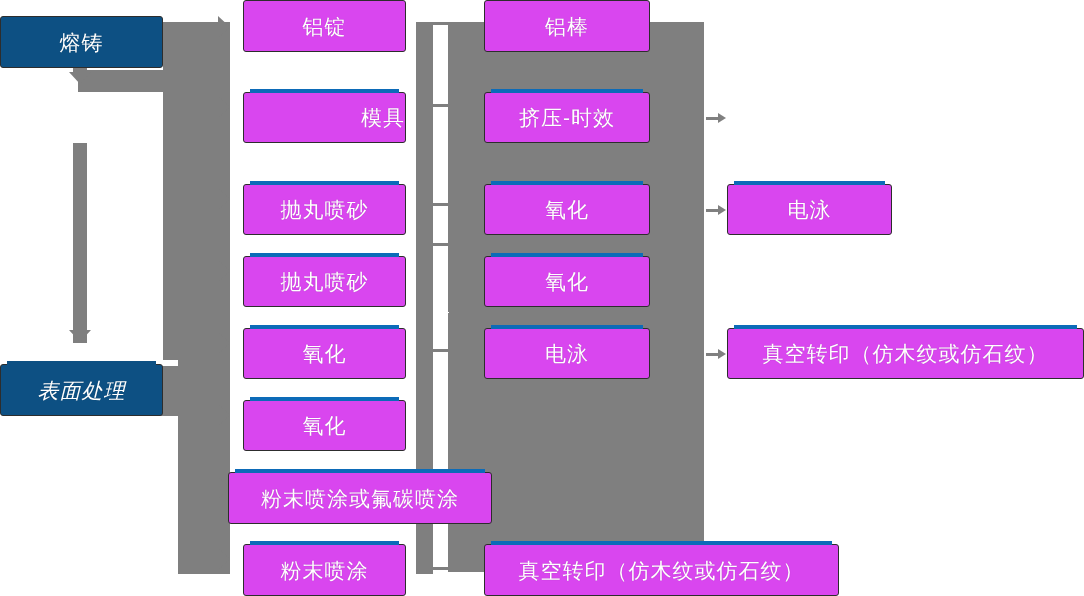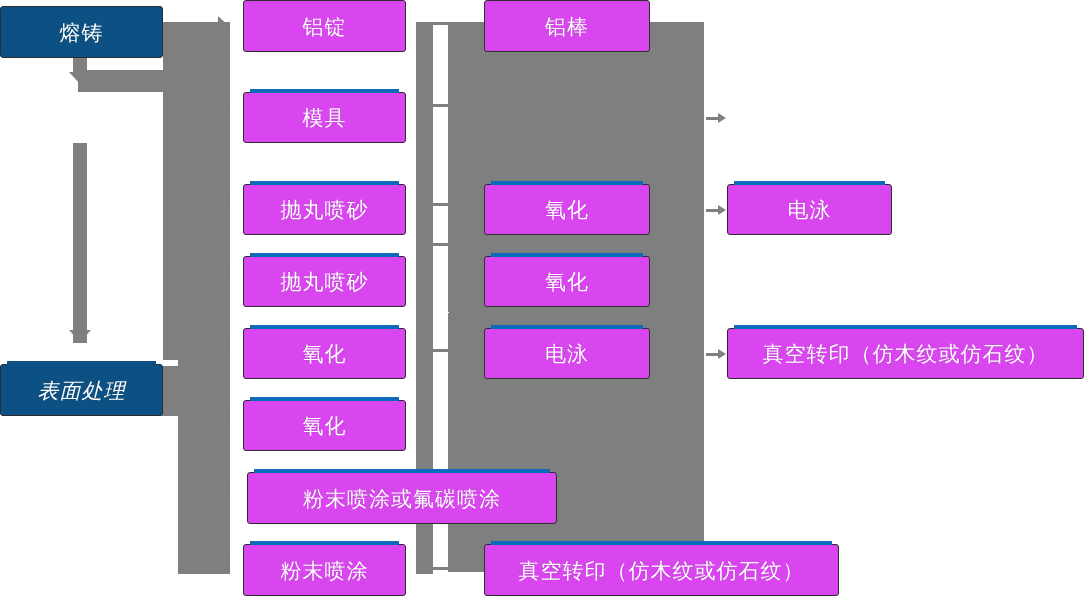--- a/index.html
+++ b/index.html
@@ -141,55 +141,58 @@
   </div>
   <div class="mini-arrow" style="left:706px; top:205px; width:20px;">
     <div class="shaft" style="width:12px;"></div>
     <div class="head" style="left:12px;"></div>
   </div>
   <div class="mini-arrow" style="left:706px; top:349px; width:20px;">
     <div class="shaft" style="width:12px;"></div>
     <div class="head" style="left:12px;"></div>
   </div>
 
-  <div class="box dark nocap" style="left:0px; top:6px; width:163px; height:52px;">
+  <div class="box dark nocap" style="left:0px; top:16px; width:163px; height:52px;">
     <span>熔铸</span>
   </div>
   <div class="box dark" style="left:0px; top:364px; width:163px; height:52px;font-style:italic;">
     <span>表面处理</span>
   </div>
 
   <div class="box light nocap" style="left:243px; top:0px; width:163px; height:52px;">
     <span>铝锭</span>
   </div>
-  <div class="box light" style="left:243px; top:92px; width:163px; height:51px;">
+  <div class="box light" style="left:243px; top:92px; width:163px; height:51px;justify-content:flex-end;">
     <span>模具</span>
   </div>
   <div class="box light" style="left:243px; top:184px; width:163px; height:51px;">
     <span>抛丸喷砂</span>
   </div>
   <div class="box light" style="left:243px; top:256px; width:163px; height:51px;">
     <span>抛丸喷砂</span>
   </div>
   <div class="box light" style="left:243px; top:328px; width:163px; height:51px;">
     <span>氧化</span>
   </div>
   <div class="box light" style="left:243px; top:400px; width:163px; height:51px;">
     <span>氧化</span>
   </div>
-  <div class="box light" style="left:247px; top:472px; width:310px; height:52px;">
+  <div class="box light" style="left:228px; top:472px; width:264px; height:52px;">
     <span>粉末喷涂或氟碳喷涂</span>
   </div>
   <div class="box light" style="left:243px; top:544px; width:163px; height:52px;">
     <span>粉末喷涂</span>
   </div>
 
   <div class="box light nocap" style="left:484px; top:0px; width:166px; height:52px;">
     <span>铝棒</span>
   </div>
+  <div class="box light" style="left:484px; top:92px; width:166px; height:51px;">
+    <span>挤压-时效</span>
+  </div>
   <div class="box light" style="left:484px; top:184px; width:166px; height:51px;">
     <span>氧化</span>
   </div>
   <div class="box light" style="left:484px; top:256px; width:166px; height:51px;">
     <span>氧化</span>
   </div>
   <div class="box light" style="left:484px; top:328px; width:166px; height:51px;">
     <span>电泳</span>
   </div>
   <div class="box light" style="left:484px; top:544px; width:355px; height:52px;">

